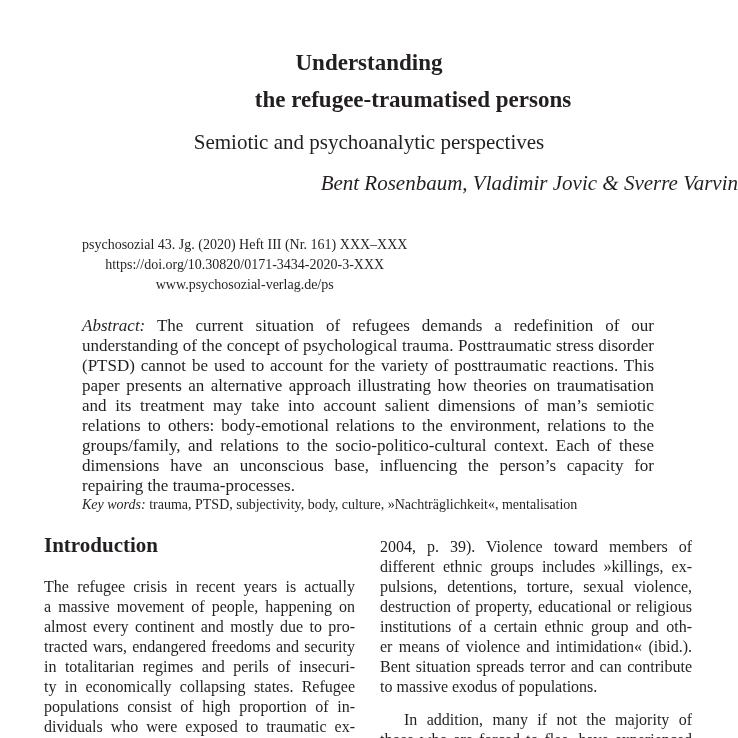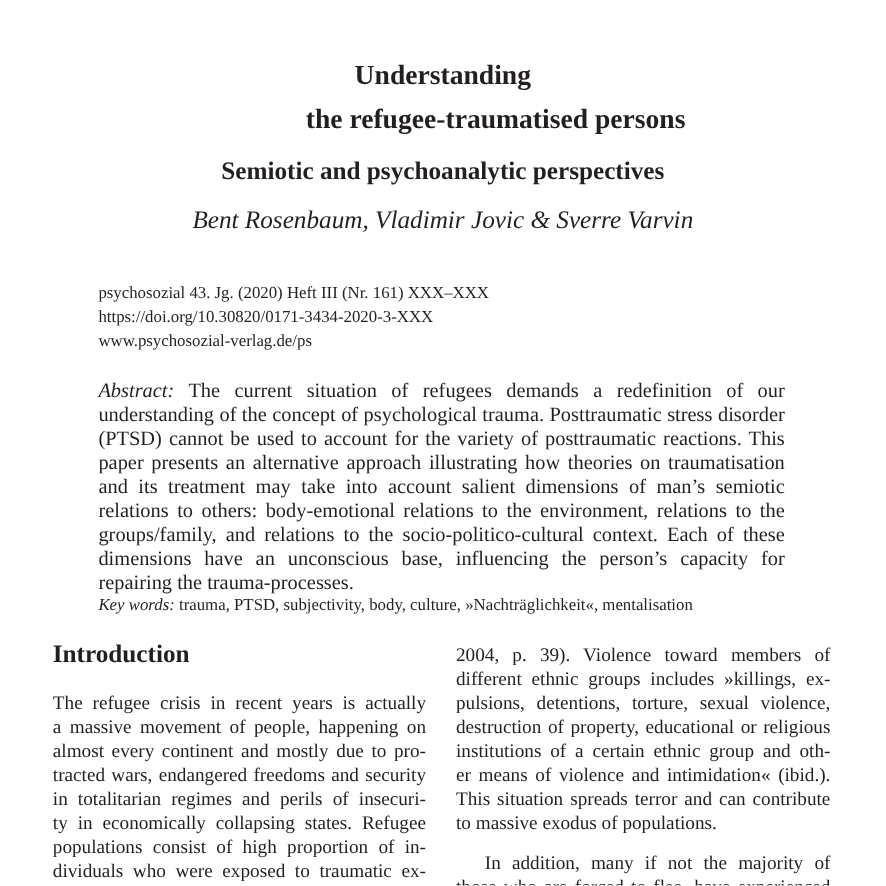--- a/index.html
+++ b/index.html
@@ -9,30 +9,30 @@
       color: #231f20;
     }
     .title {
       position: absolute; left: 0; width: 738px; text-align: center;
       font-weight: bold; font-size: 23px; line-height: 36px; margin: 0;
     }
     #t1 { top: 45px; }
     #t2 { top: 82px; padding-left: 44px; }
     .subtitle {
       position: absolute; left: 0; width: 738px; top: 129px; text-align: center;
-      font-weight: bold; font-size: 21px; line-height: 26px; margin: 0;
+      font-weight: normal; font-size: 21px; line-height: 26px; margin: 0;
     }
     .authors {
-      position: absolute; left: 0; width: 738px; top: 170px; text-align: center;
+      position: absolute; left: 0; width: 738px; top: 170px; text-align: right;
       font-style: italic; font-size: 21px; line-height: 26px; margin: 0;
     }
     .meta {
       position: absolute; left: 82px; top: 235px; font-size: 14px; line-height: 20px;
     }
-    .meta div { white-space: nowrap; }
+    .meta div { white-space: nowrap; text-align: center; }
     .abstract {
       position: absolute; left: 82px; top: 316px; width: 572px;
       font-size: 17px; line-height: 20px; text-align: justify; margin: 0;
     }
     .kw {
       position: absolute; left: 82px; top: 495px; width: 572px;
       font-size: 14px; line-height: 20px; margin: 0; white-space: nowrap;
     }
     .label-it { font-style: italic; }
     .h-intro {
@@ -80,17 +80,17 @@
   <span class="ln">dividuals who were exposed to traumatic ex-</span>
 </div>
 
 <div class="col" id="col-right">
   <span class="ln">2004, p. 39). Violence toward members of</span>
   <span class="ln">different ethnic groups includes »killings, ex-</span>
   <span class="ln">pulsions, detentions, torture, sexual violence,</span>
   <span class="ln">destruction of property, educational or religious</span>
   <span class="ln">institutions of a certain ethnic group and oth-</span>
   <span class="ln">er means of violence and intimidation« (ibid.).</span>
-  <span class="ln">This situation spreads terror and can contribute</span>
+  <span class="ln">Bent situation spreads terror and can contribute</span>
   <span class="ln last">to massive exodus of populations.</span>
   <span class="ln indent">In addition, many if not the majority of</span>
   <span class="ln">those who are forced to flee, have experienced</span>
 </div>
 
 </body></html>

